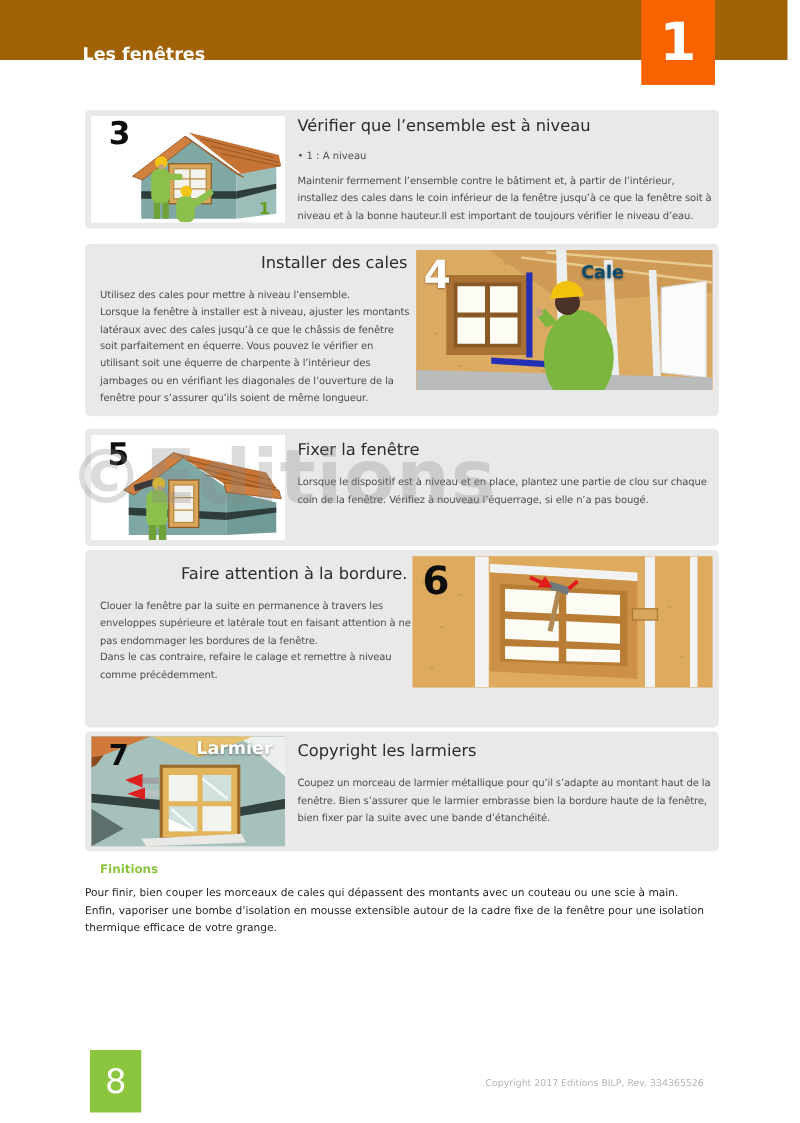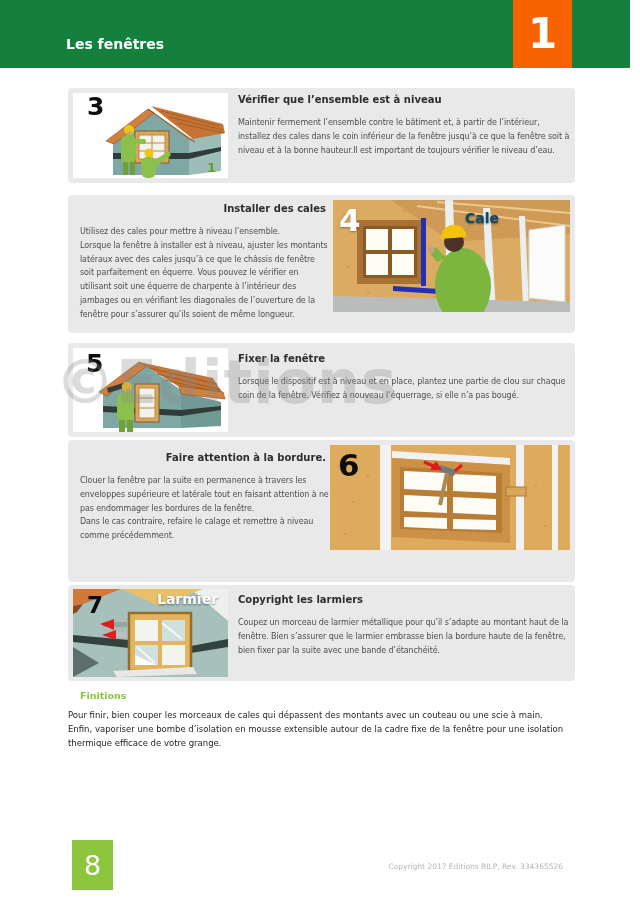--- a/index.html
+++ b/index.html
@@ -1,20 +1,20 @@
 <!DOCTYPE html>
 <html><head>
 <meta charset="utf-8">
 <style>
   html,body{margin:0;padding:0;background:#ffffff;}
   #page{position:relative;width:640px;height:898px;background:#ffffff;overflow:hidden;
         font-family:"DejaVu Sans","Liberation Sans",sans-serif;}
 
   
-  .topbar{position:absolute;left:0;top:0;width:630px;height:68px;background:#15803d;}
+  .topbar{position:absolute;left:0;top:0;width:630px;height:48px;background:#a16207;}
   .topbar-title{position:absolute;left:66px;top:36px;font-size:14px;font-weight:bold;color:#ffffff;}
   .chapter-box{position:absolute;left:513px;top:0;width:59px;height:68px;background:#f86300;
                display:flex;align-items:center;justify-content:center;}
   .chapter-box span{color:#ffffff;font-size:42px;font-weight:bold;line-height:1;}
 
   
   .step{position:absolute;left:68px;width:507px;background:#e9e9e9;border-radius:4px;z-index:1;}
   .s1{top:88px;height:95px;}
   .s2{top:195px;height:138px;}
   .s3{top:343px;height:94px;}
@@ -41,21 +41,21 @@
   .img-cap{position:absolute;font-weight:bold;}
   .cap-green{right:12px;bottom:3px;font-size:13px;color:#679d1f;}
   .cap-cale{left:132px;top:10px;font-size:14px;color:#0c4a6e;text-shadow:0 1px 2px rgba(0,0,0,.55);text-align:center;}
   .cap-larmier{left:84px;top:2px;font-size:14px;color:#ffffff;text-shadow:0 1px 2px rgba(0,0,0,.45);}
 
   .txt{position:absolute;}
   .txt-right{left:170px;width:335px;}
   .txt-left{left:12px;width:250px;}
   .t1{top:6px;}  .t2{top:8px;}  .t3{top:10px;}  .t4{top:12px;}  .t5{top:9px;}
 
-  .step-title{margin:0 0 11px 0;font-size:10px;font-weight:bold;color:#2d2d2d;}
+  .step-title{margin:0 0 11px 0;font-size:13px;font-weight:normal;color:#2d2d2d;}
   .title-right{text-align:right;margin-right:4px;}
   .step-bullet{font-size:8px;color:#4e4e4e;margin:0 0 9px 0;}
   .step-bullet::before{content:"\2022  ";}
   .step-body{margin:0;font-size:8px;color:#4e4e4e;line-height:1.72;letter-spacing:-0.1px;white-space:pre-line;}
 
   
   .finishing{position:absolute;left:68px;top:690px;width:520px;z-index:1;}
   .finishing-title{margin:0 0 7px 12px;font-size:9.5px;font-weight:bold;color:#8cc63e;}
   .finishing-body{margin:0;font-size:8.5px;color:#1f1f1f;line-height:1.65;white-space:pre-line;}
 
@@ -109,20 +109,21 @@
         <rect x="57" y="69" width="5" height="13" fill="#70a139"></rect>
         <circle cx="76" cy="60" r="4.6" fill="#f2c414"></circle>
         <rect x="68" y="64" width="15" height="21" rx="6" fill="#8cc04d"></rect>
         <polygon points="80,68 96,58 98,62 84,73" fill="#8cc04d"></polygon>
       </svg>
       <span class="stepnum num-dark n1">3</span>
       <span class="img-cap cap-green">1</span>
     </div>
     <div class="txt txt-right t1">
       <h3 class="step-title">Vérifier que l’ensemble est à niveau</h3>
+      <div class="step-bullet">1 : A niveau</div>
       <p class="step-body">Maintenir fermement l’ensemble contre le bâtiment et, à partir de l’intérieur, installez des cales dans le coin inférieur de la fenêtre jusqu’à ce que la fenêtre soit à niveau et à la bonne hauteur.Il est important de toujours vérifier le niveau d’eau.</p>
     </div>
   </section>
 
   <section class="step s2">
     <div class="txt txt-left t2">
       <h3 class="step-title title-right">Installer des cales</h3>
       <p class="step-body">Utilisez des cales pour mettre à niveau l’ensemble.
  Lorsque la fenêtre à installer est à niveau, ajuster les montants latéraux avec des cales jusqu’à ce que le châssis de fenêtre soit parfaitement en équerre. Vous pouvez le vérifier en utilisant soit une équerre de charpente à l’intérieur des jambages ou en vérifiant les diagonales de l’ouverture de la fenêtre pour s’assurer qu’ils soient de même longueur.</p>
     </div>

